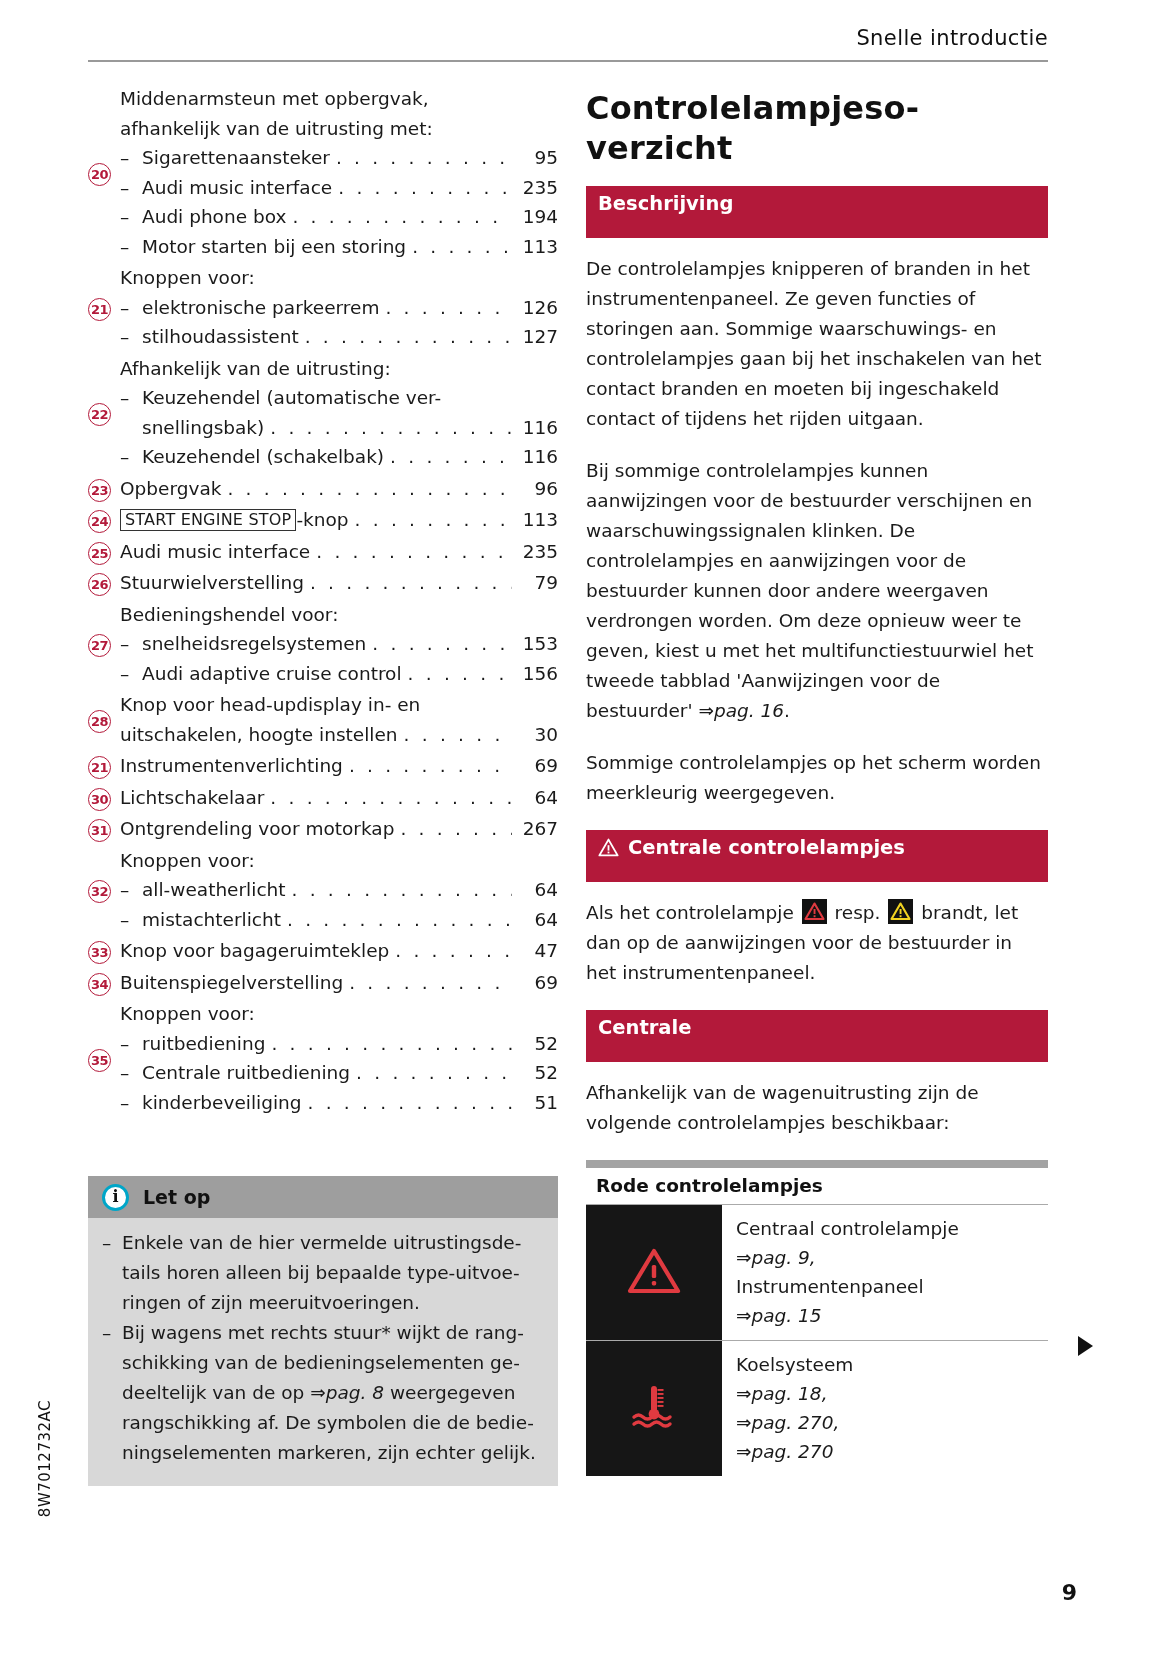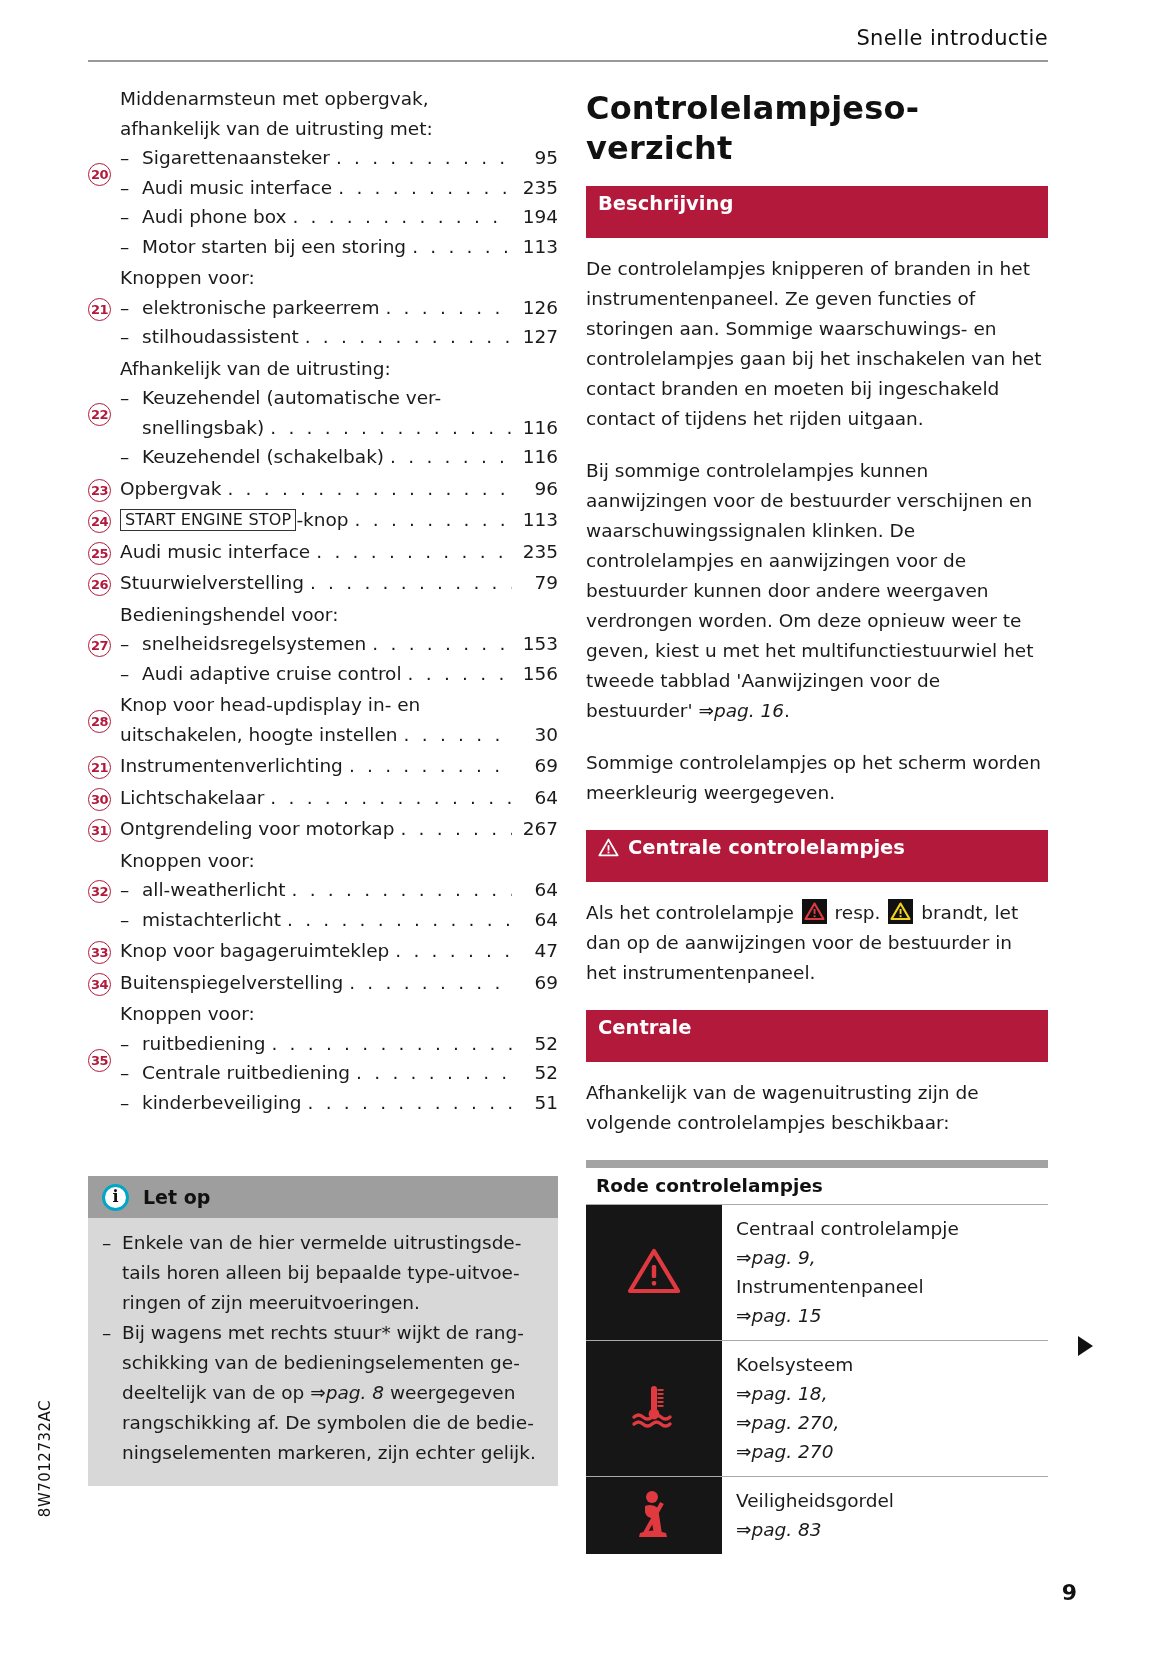--- a/index.html
+++ b/index.html
@@ -623,35 +623,19 @@
         </span>
       </div>
       <div class="tbl-text-cell">
         <div>Koelsysteem</div>
         <div class="ref"><span class="ref-arrow">⇒</span><span>pag. 18,</span></div>
         <div class="ref"><span class="ref-arrow">⇒</span><span>pag. 270,</span></div>
         <div class="ref"><span class="ref-arrow">⇒</span><span>pag. 270</span></div>
       </div>
     </div>
 
-    <div class="tbl-row" style="min-height:64px;">
-      <div class="tbl-icon-cell">
-        <span>
-          <svg width="46" height="50" viewBox="0 0 46 50" aria-hidden="true">
-            <circle cx="21" cy="8" r="6" fill="#e03a40"></circle>
-            <path d="M14 17 q7 -3 13 2 l4 26 h-8 l-3 -16 q-5 -1 -6 -6 z" fill="#e03a40"></path>
-            <path d="M9 44 q12 -5 26 0 l1 4 h-28 z" fill="#e03a40"></path>
-            <path d="M31 14 L13 46" stroke="#e03a40" stroke-width="4.2" fill="none"></path>
-          </svg>
-        </span>
-      </div>
-      <div class="tbl-text-cell">
-        <div>Veiligheidsgordel</div>
-        <div class="ref"><span class="ref-arrow">⇒</span><span>pag. 83</span></div>
-      </div>
-    </div>
 
   </div>
 </div>
 
 <div class="cont-arrow"></div>
 
 <div class="folio">9</div>
 
 </body></html>

